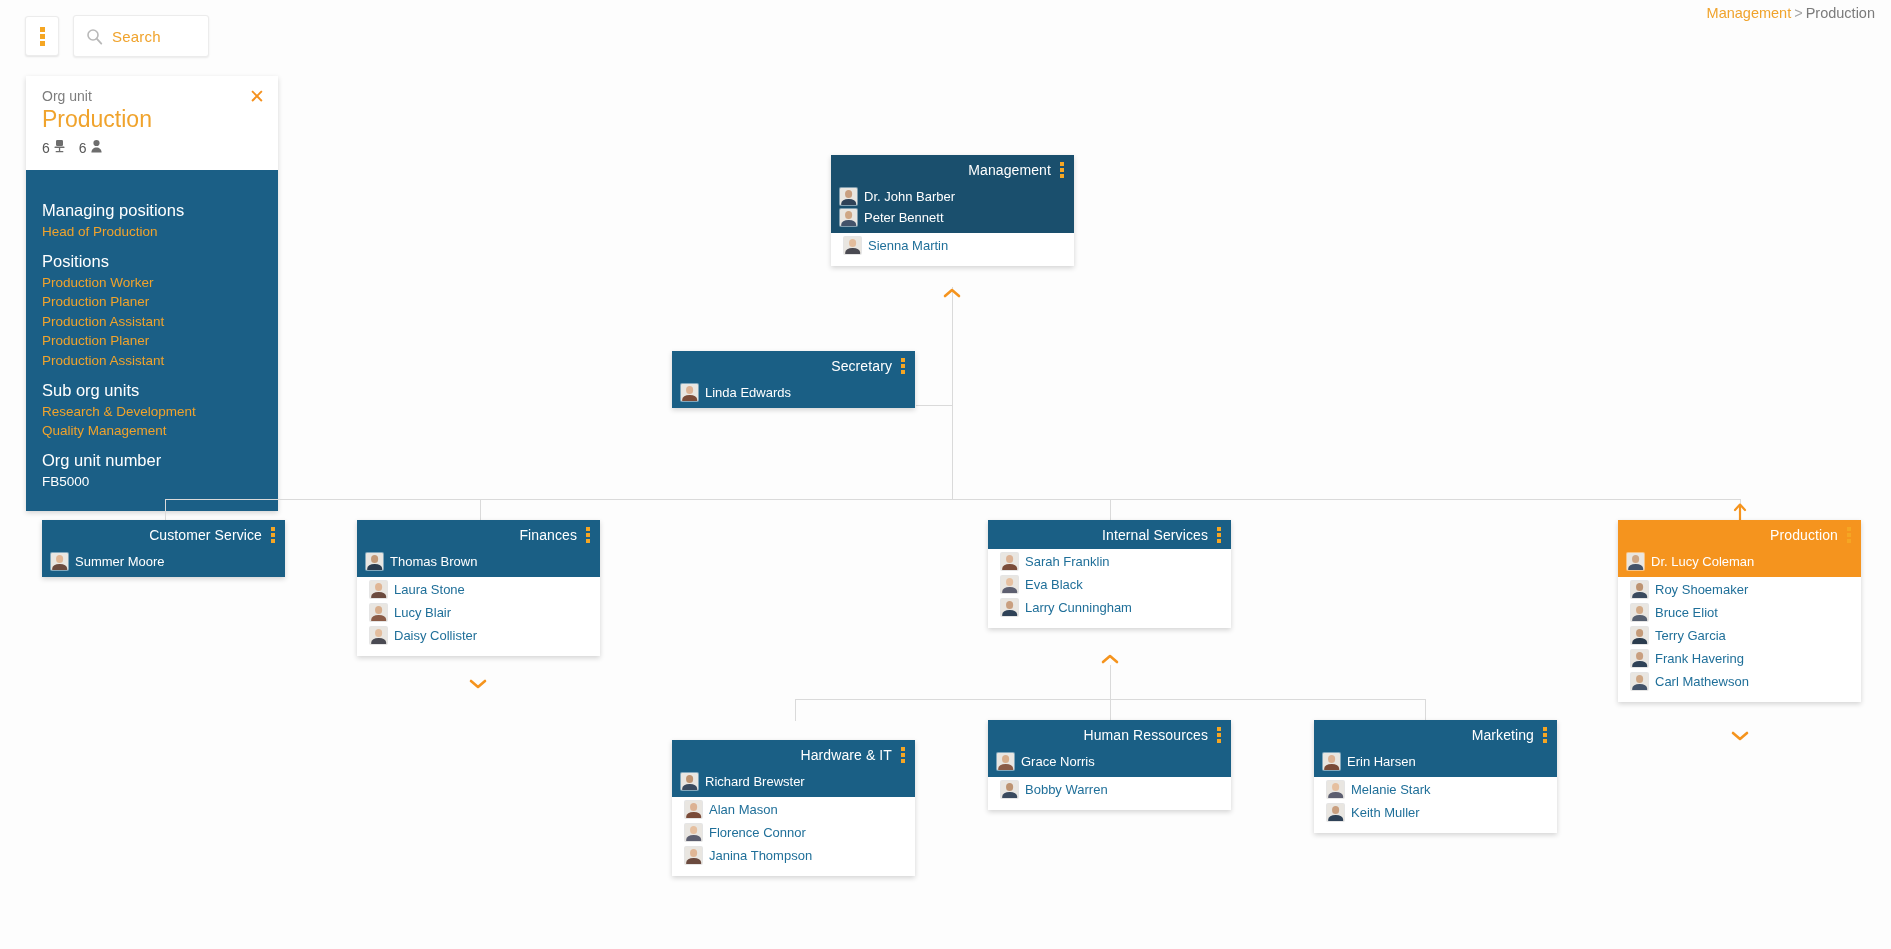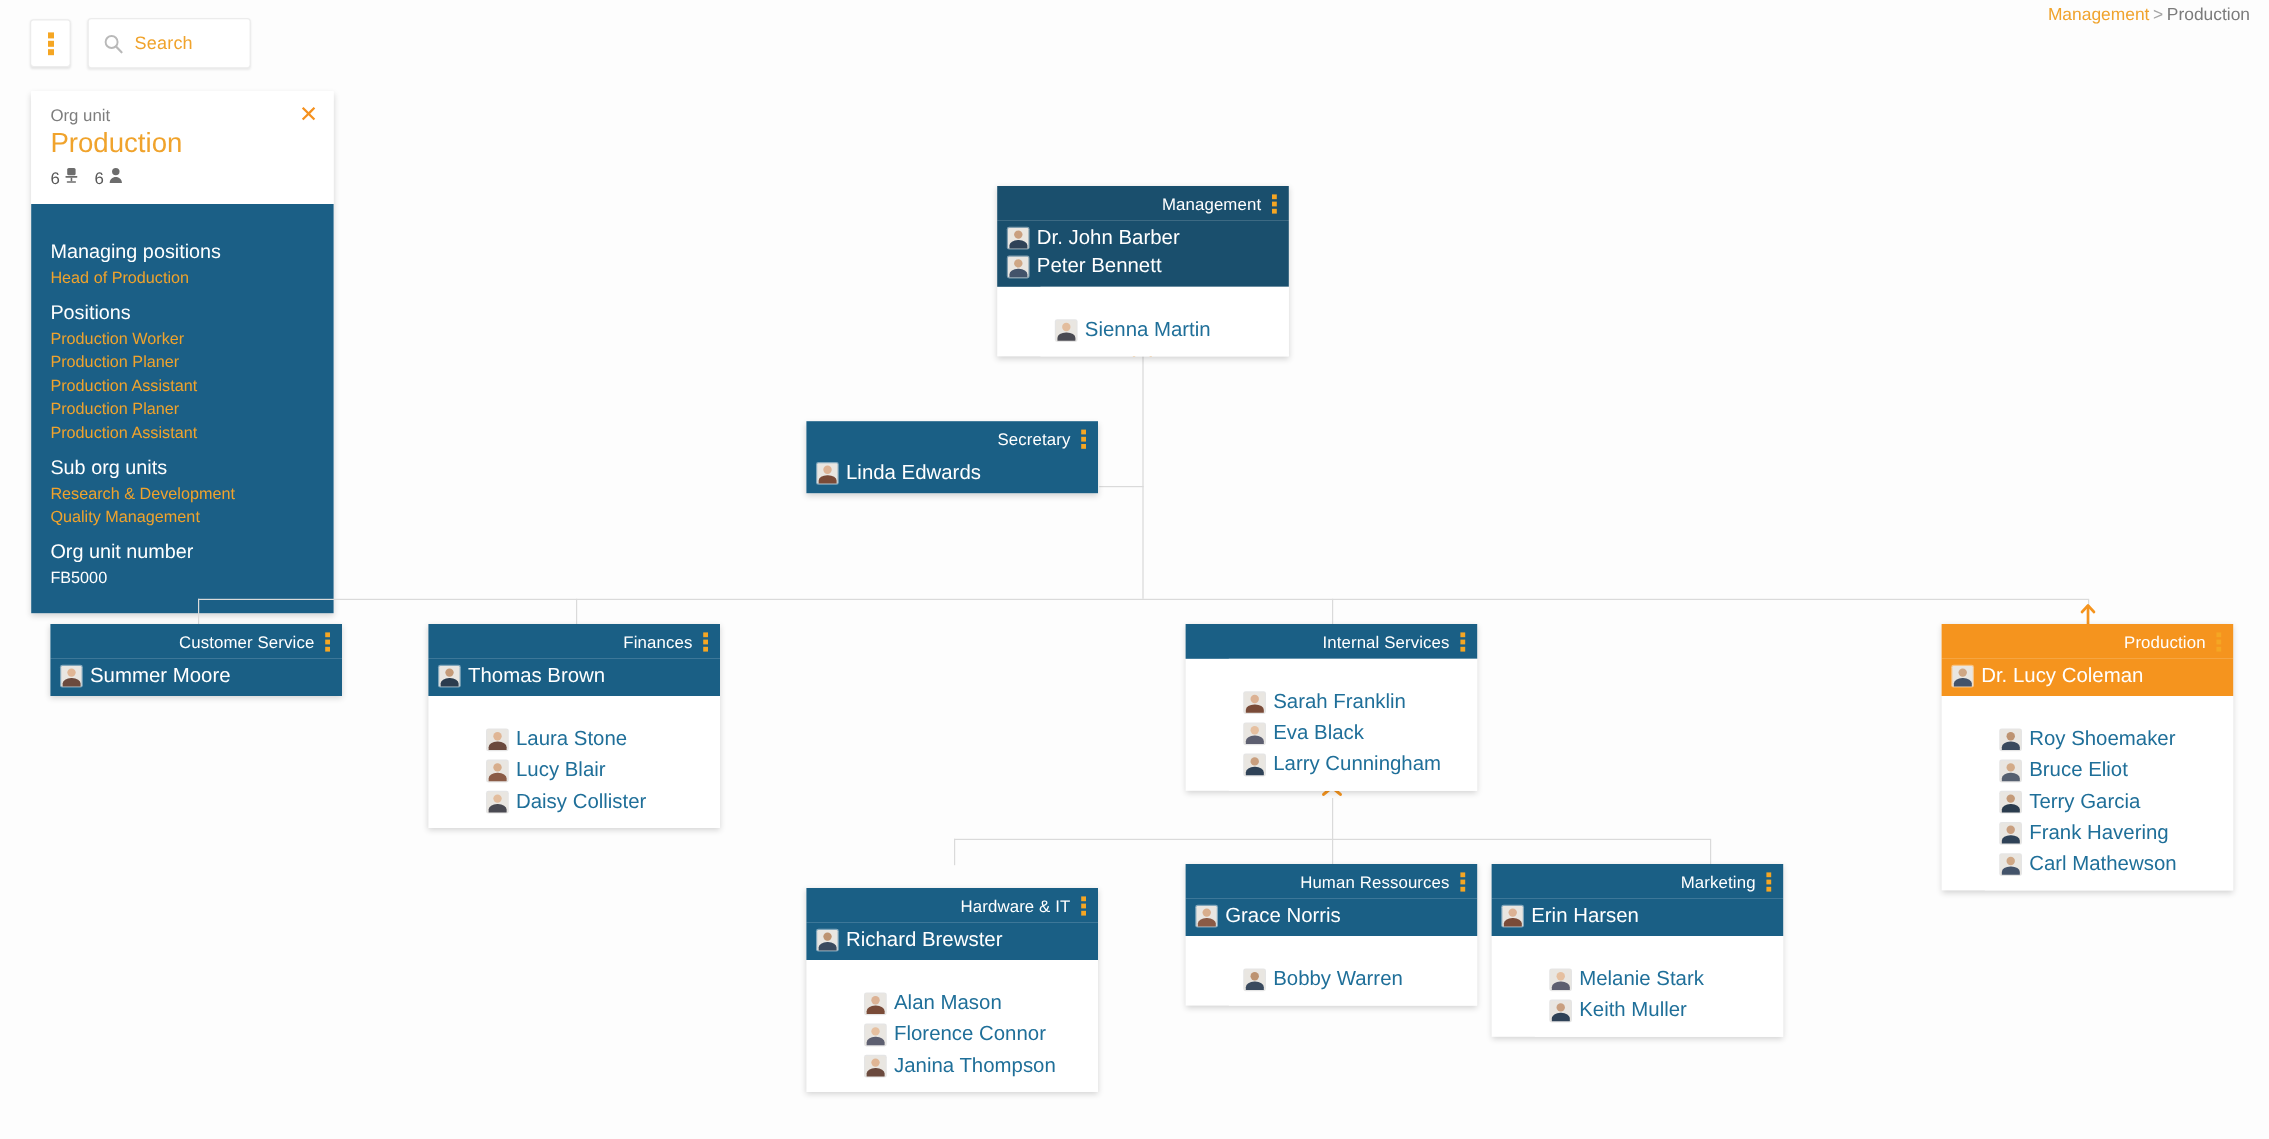--- a/index.html
+++ b/index.html
@@ -142,25 +142,25 @@
   .node-header .kebab i { display: block; width: 4px; height: 4px; background: #f5a623; }
   .node.dark .node-header { background: #1a4f6d; }
   .node.dark .manager-area { background: #1a4f6d; }
   .node.accent .node-header { background: #f5941e; }
   .node.accent .manager-area { background: #f5941e; }
 
   .manager-area { background: #1a5f85; padding: 2px 0 5px 0; }
   .person {
     display: flex; align-items: center;
     padding: 2px 9px;
-    font-size: 17px;
+    font-size: 13px;
     cursor: pointer;
   }
   .manager-area .person { color: #ffffff; }
-  .staff-area { background: #fff; padding: 23px 0 9px 0; margin-left: 36px; }
+  .staff-area { background: #fff; padding: 1px 0 9px 0; }
   .staff-area .person { color: #1f6f99; padding: 3px 9px 3px 13px; }
 
   .avatar {
     width: 17px; height: 17px;
     margin-right: 7px;
     flex: 0 0 auto;
     border-radius: 1px;
     background-size: cover;
     background-position: center top;
     box-shadow: 0 0 0 1px rgba(255,255,255,.45);
@@ -555,21 +555,21 @@
         <div class="staff-area">
           <div class="person">
             <span class="avatar" style="background: rgb(233, 230, 225);">
               <span class="body" style="background: rgb(58, 74, 94);"></span>
               <span class="head" style="background: rgb(189, 147, 113);"></span>
             </span>
             <span class="pname">Bobby Warren</span>
           </div>
         </div>
       </div>
-      <div class="node" style="left: 1243px; top: 720px;">
+      <div class="node" style="left: 1314px; top: 720px;">
         <div class="node-header">
           <span class="title">Marketing</span>
           <span class="kebab">
             <i></i>
             <i></i>
             <i></i>
           </span>
         </div>
         <div class="manager-area">
           <div class="person">

